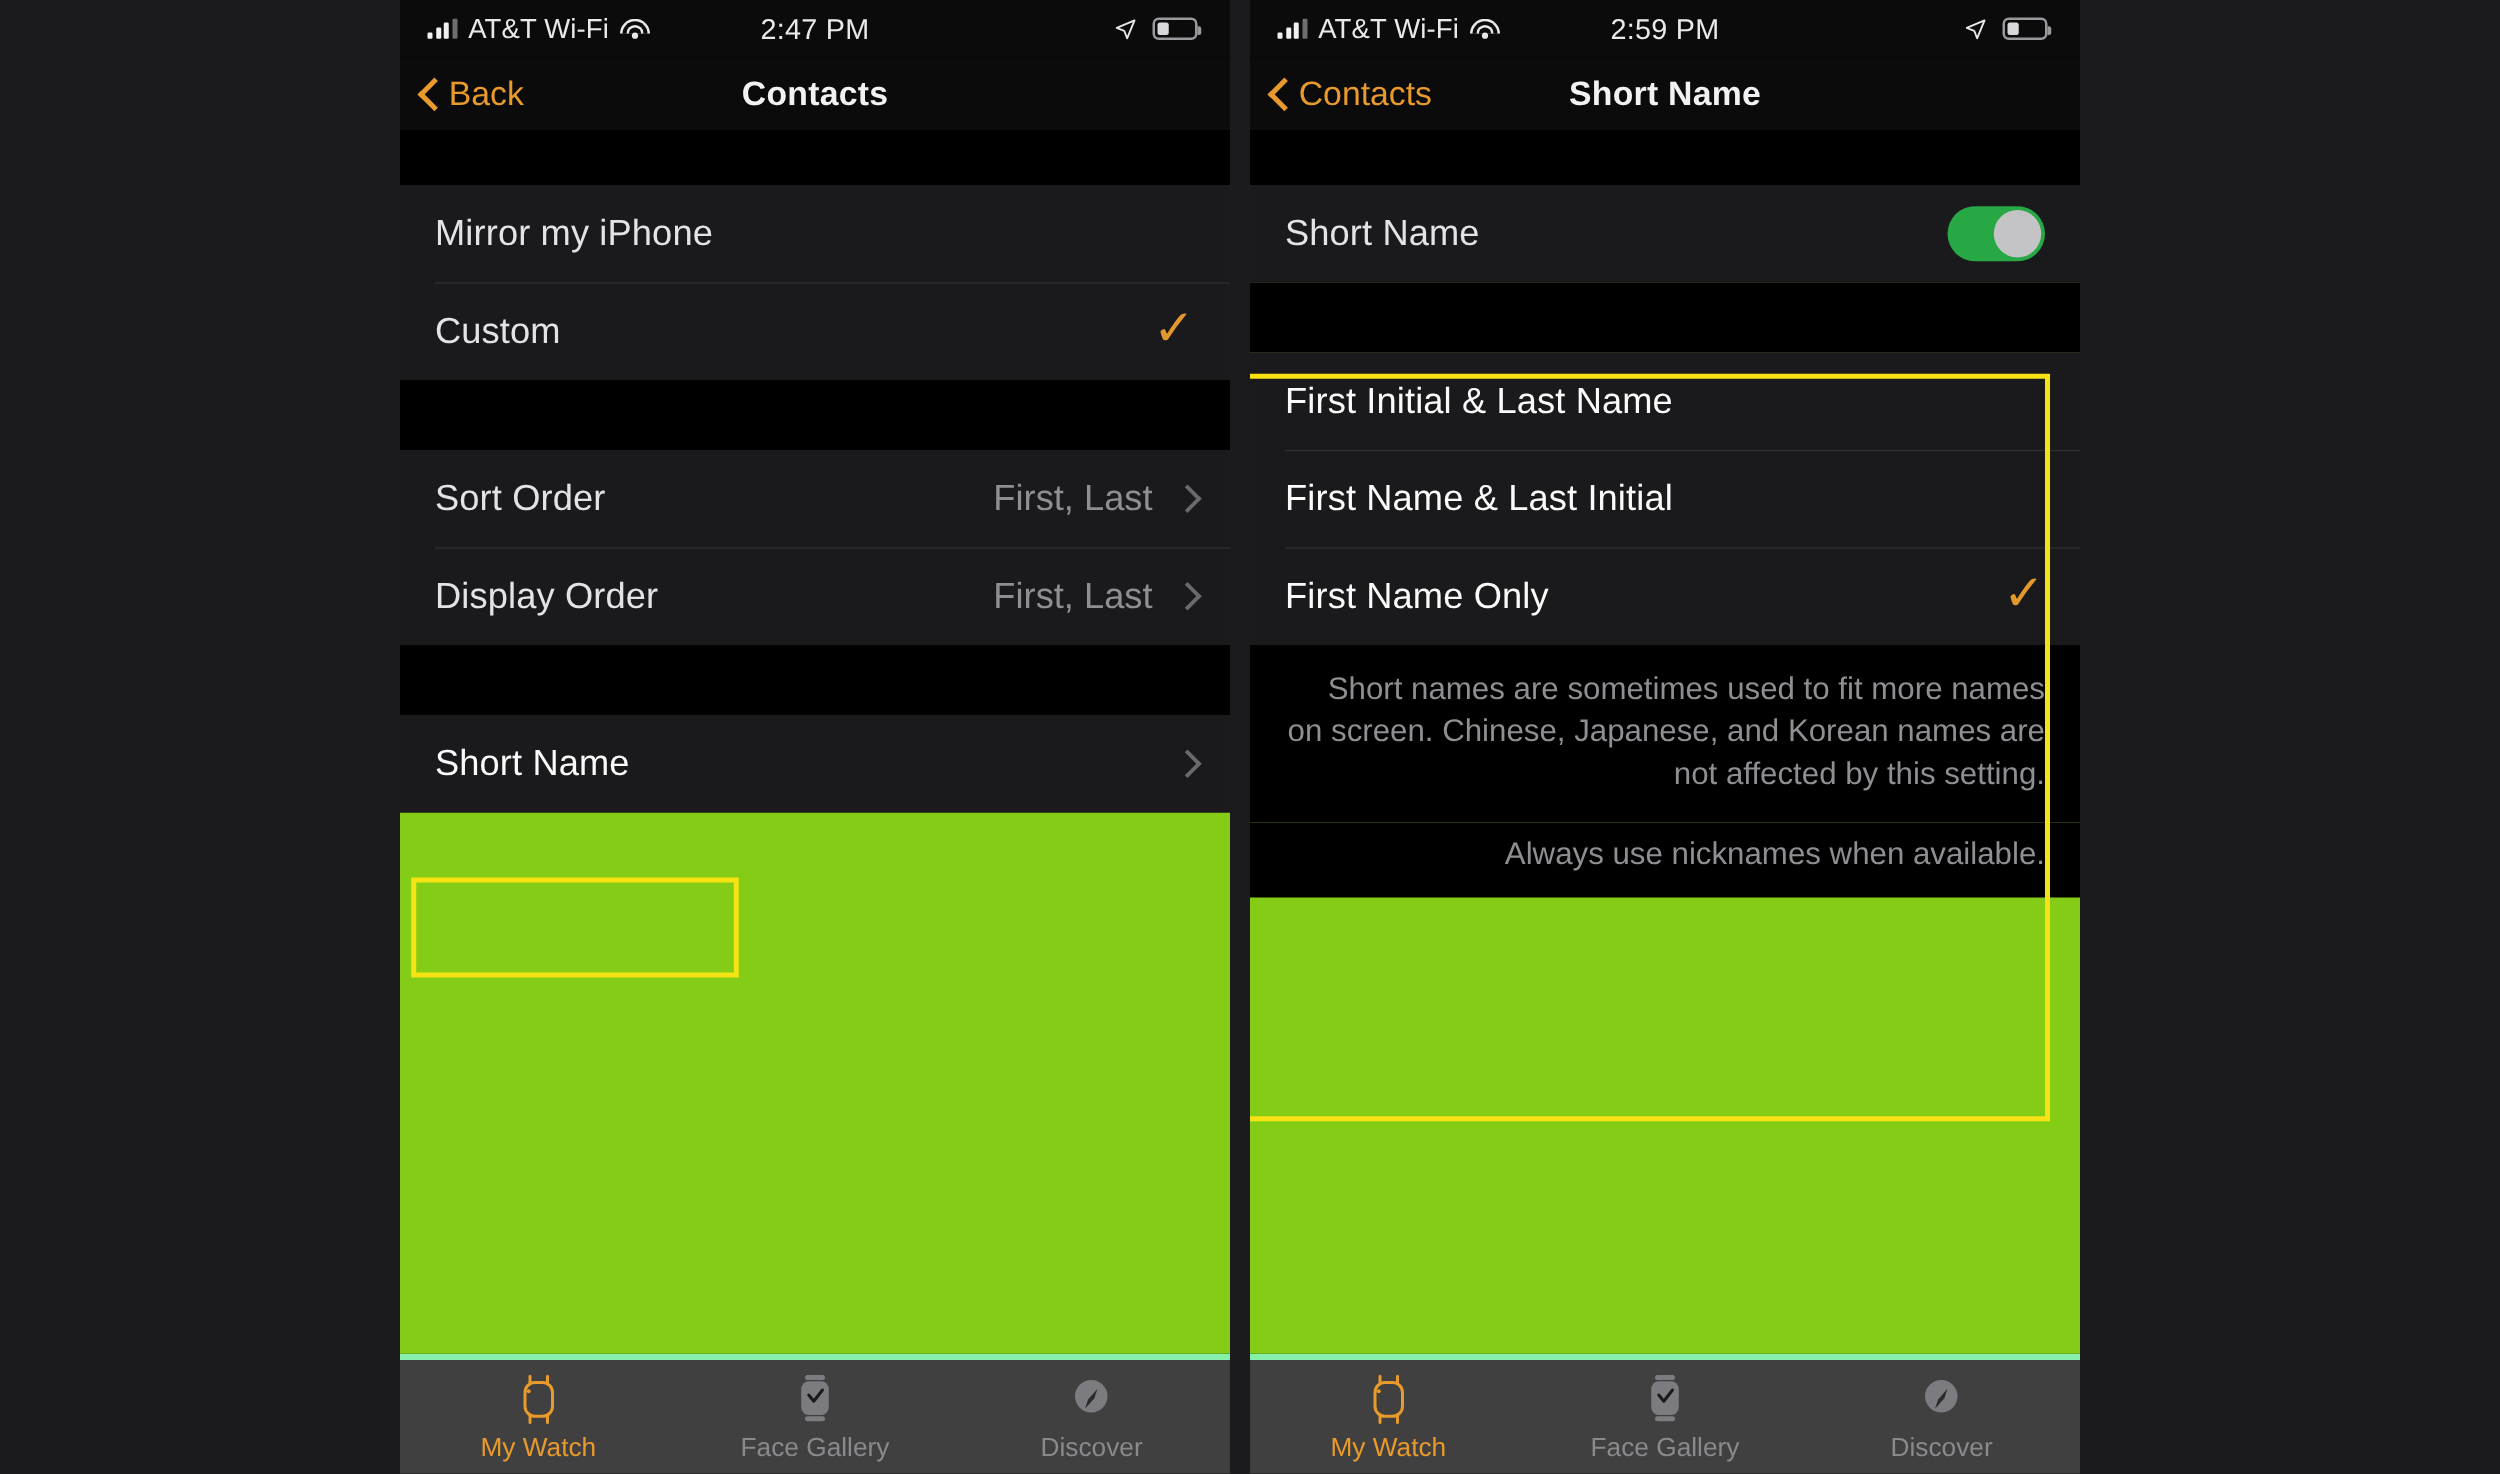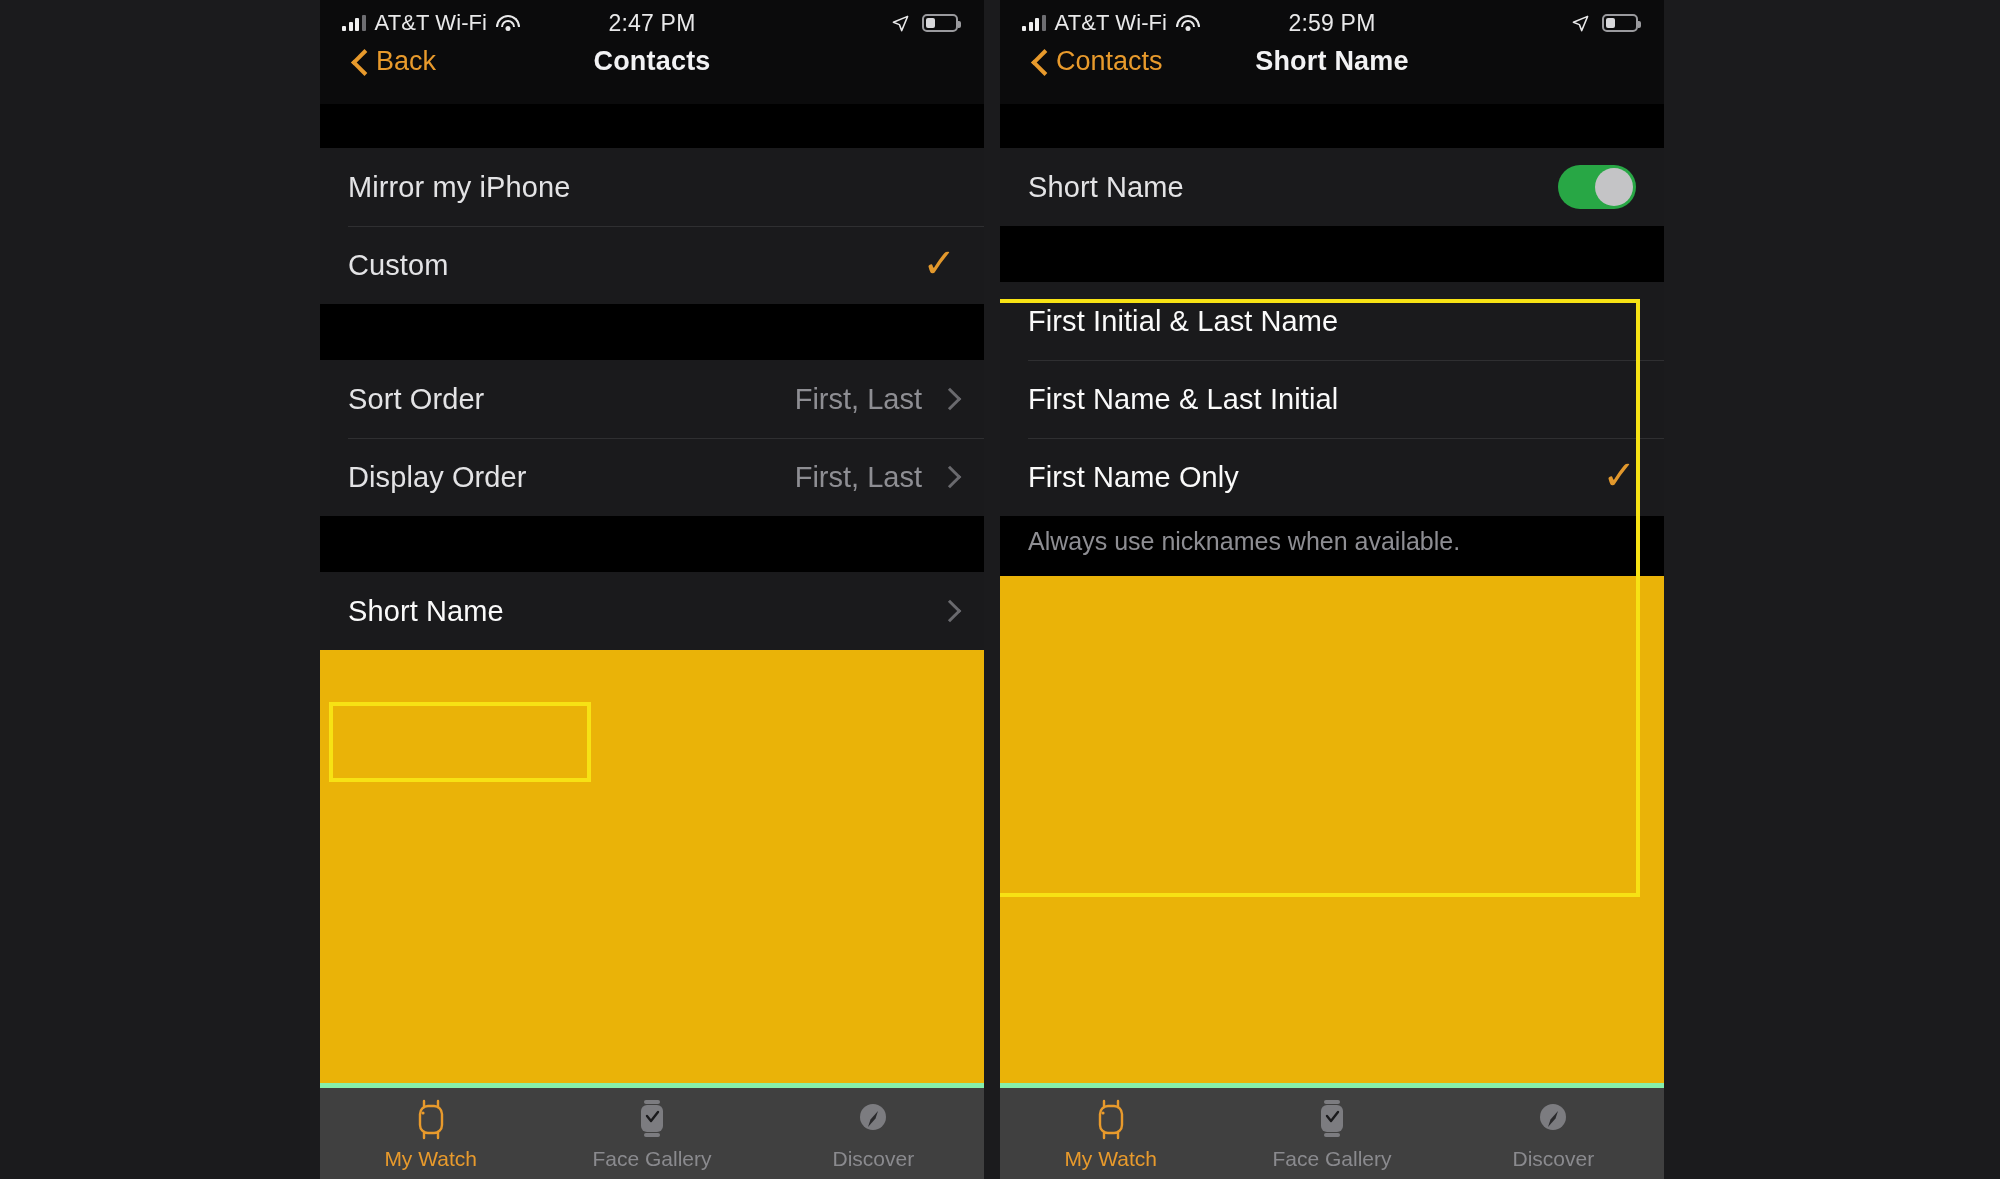--- a/index.html
+++ b/index.html
@@ -62,35 +62,35 @@
              border:2px solid #9a9a9e; border-radius:5px; }
   .battery::after { content:""; position:absolute; right:-5px; top:5px;
                     width:3px; height:7px; background:#9a9a9e; border-radius:0 2px 2px 0; }
   .battery i { position:absolute; left:2px; top:2px; bottom:2px; width:9px;
                background:#d8d8db; border-radius:2px; display:block; }
 
   
   .navbar {
     height:58px; flex:0 0 58px;
     background:#0b0b0c;
-    display:flex; align-items:flex-start;
-    padding:0 32px;
+    display:flex; align-items:center;
+    padding:0 15px;
     position:relative;
   }
   .nav-back { display:flex; align-items:center; gap:8px;
               color:#e89a2c; font-size:27px; z-index:2; }
   .chev-l { width:16px; height:26px; position:relative; display:inline-block;}
   .chev-l::before { content:""; position:absolute; left:3px; top:4px;
       width:15px; height:15px; border-left:4px solid #e89a2c;
       border-bottom:4px solid #e89a2c; transform:rotate(45deg); }
   .nav-title { position:absolute; left:0; right:0; text-align:center;
                color:#f2f2f4; font-size:27px; font-weight:700; letter-spacing:.2px; }
 
   
-  .content { flex:1 1 auto; background:#eab308; overflow:hidden; position:relative; }
+  .content { flex:1 1 auto; background:#84cc16; overflow:hidden; position:relative;text-align:right; }
   .gap { background:#000; }
   .group { background:#1a1a1c; }
   .row {
     height:78px; display:flex; align-items:center;
     padding:0 28px; position:relative; background:#1a1a1c;
   }
   .row + .row::before {
     content:""; position:absolute; left:28px; right:0; top:0;
     height:1px; background:#2f2f31;
   }
@@ -307,20 +307,21 @@
         <div class="row">
           <span class="label bright">First Name &amp; Last Initial</span>
         </div>
         <div class="row">
           <span class="label bright">First Name Only</span>
           <span class="spacer"></span>
           <span class="check">✓</span>
         </div>
       </div>
 
+      <div class="note">Short names are sometimes used to fit more names on screen. Chinese, Japanese, and Korean names are not affected by this setting.</div>
 
 
       <div class="note tight">Always use nicknames when available.</div>
 
       <div class="callout" style="left:-8px; top:195px; width:648px; height:598px;"></div>
     </div>
 
     <div class="tabbar">
       <div class="tab active">
         <svg class="ico" viewBox="0 0 40 44">

